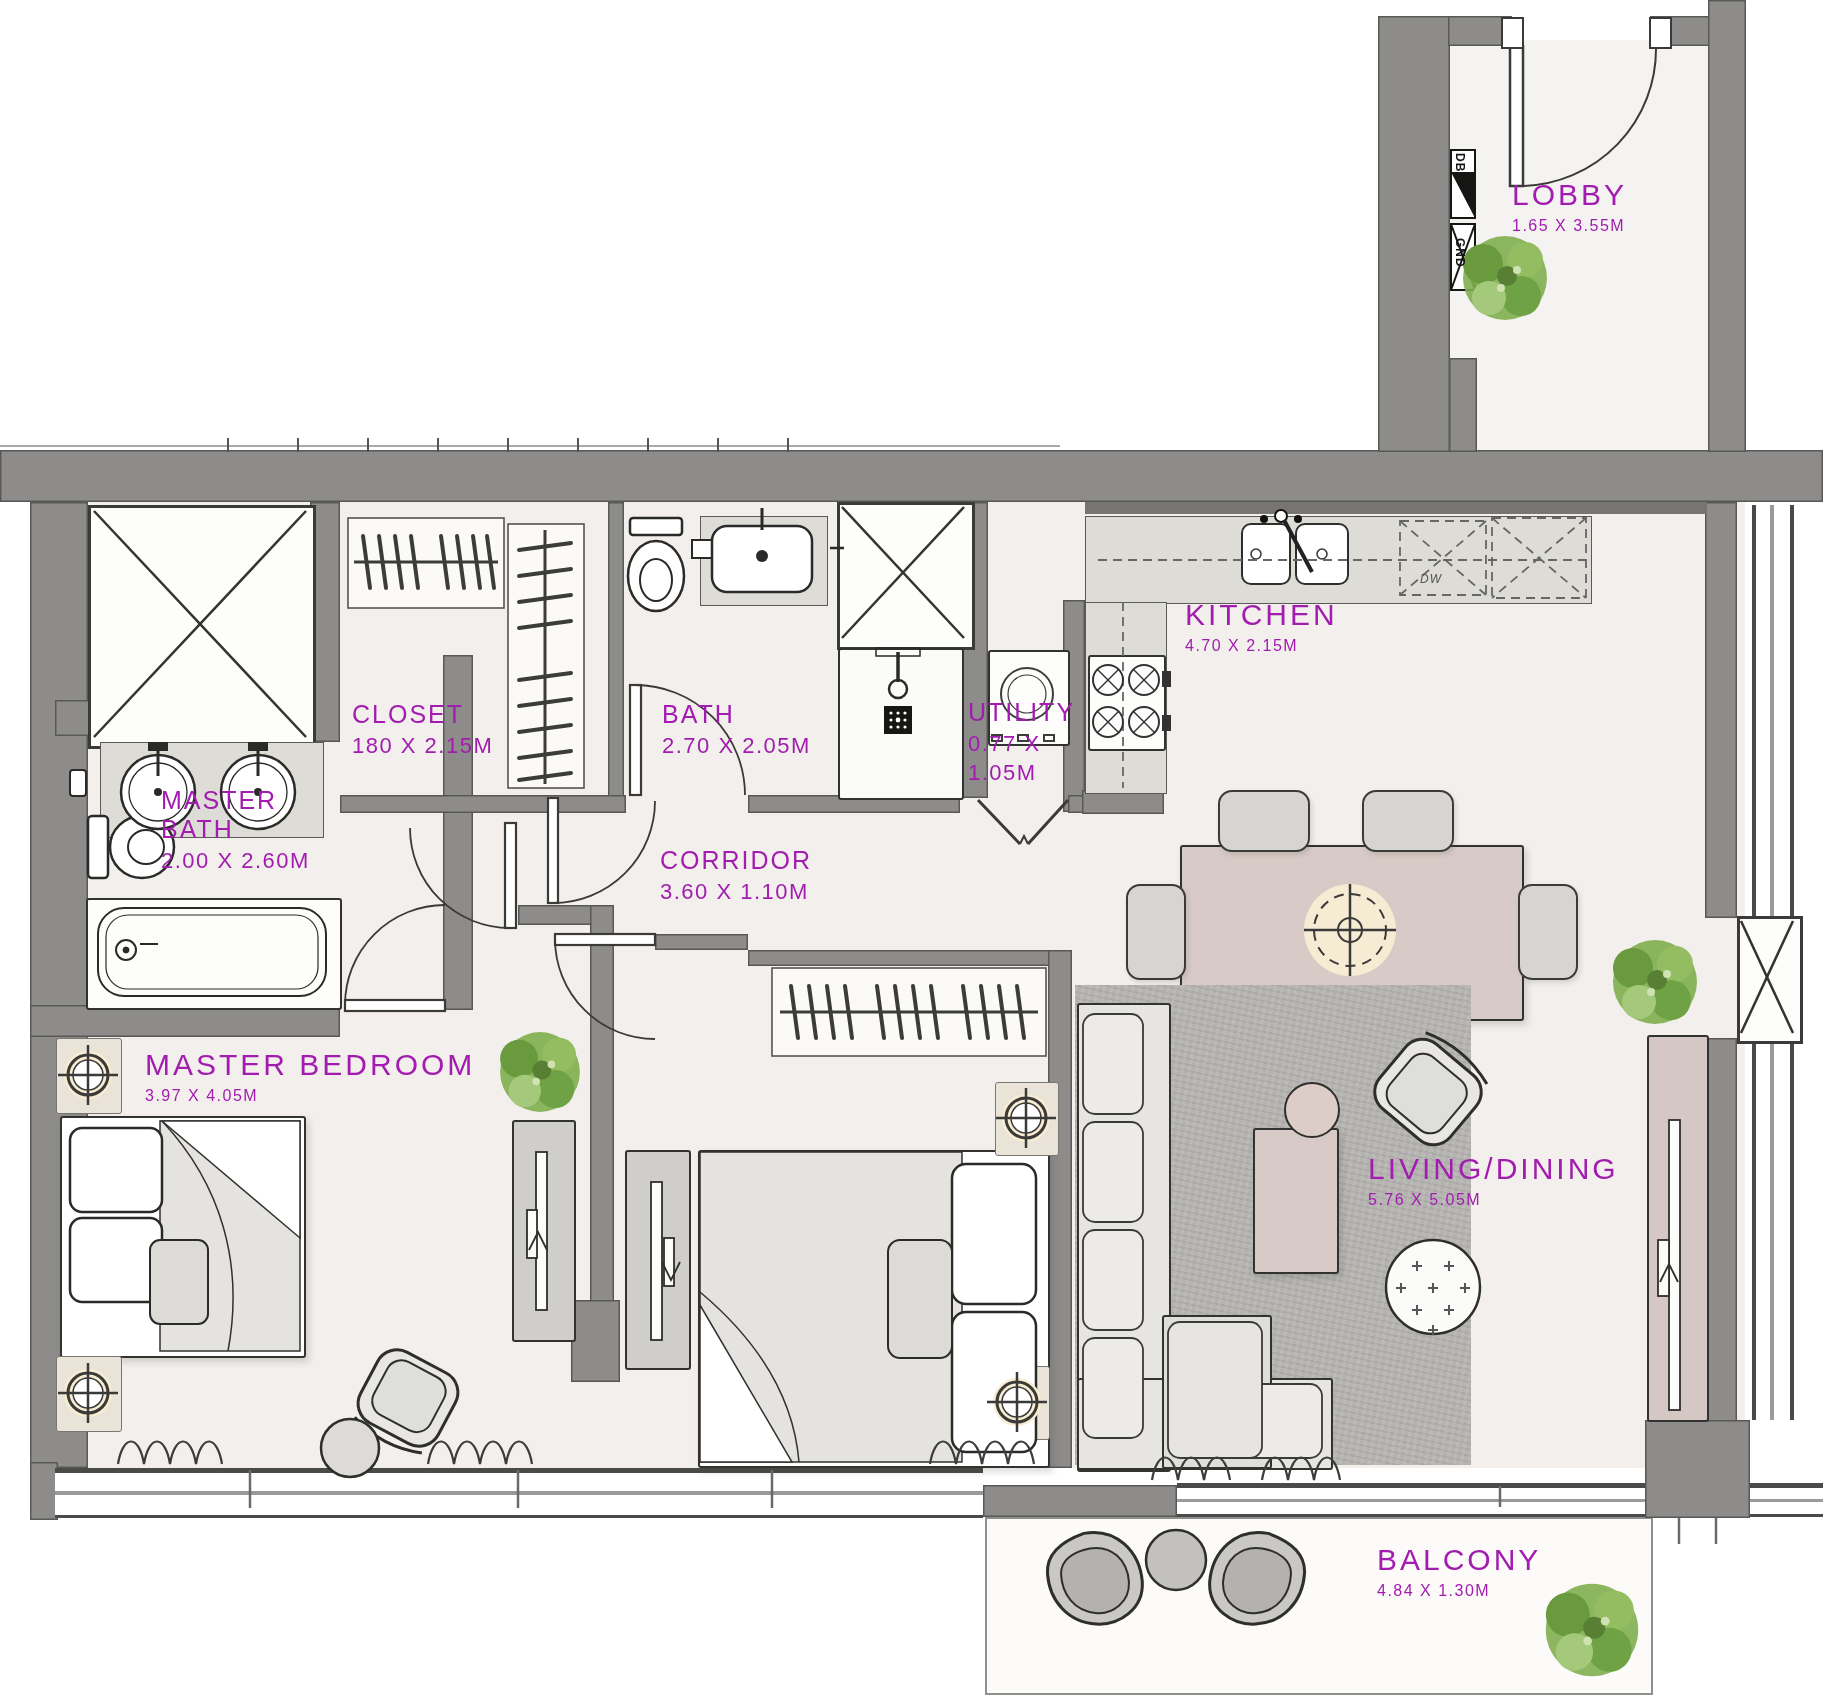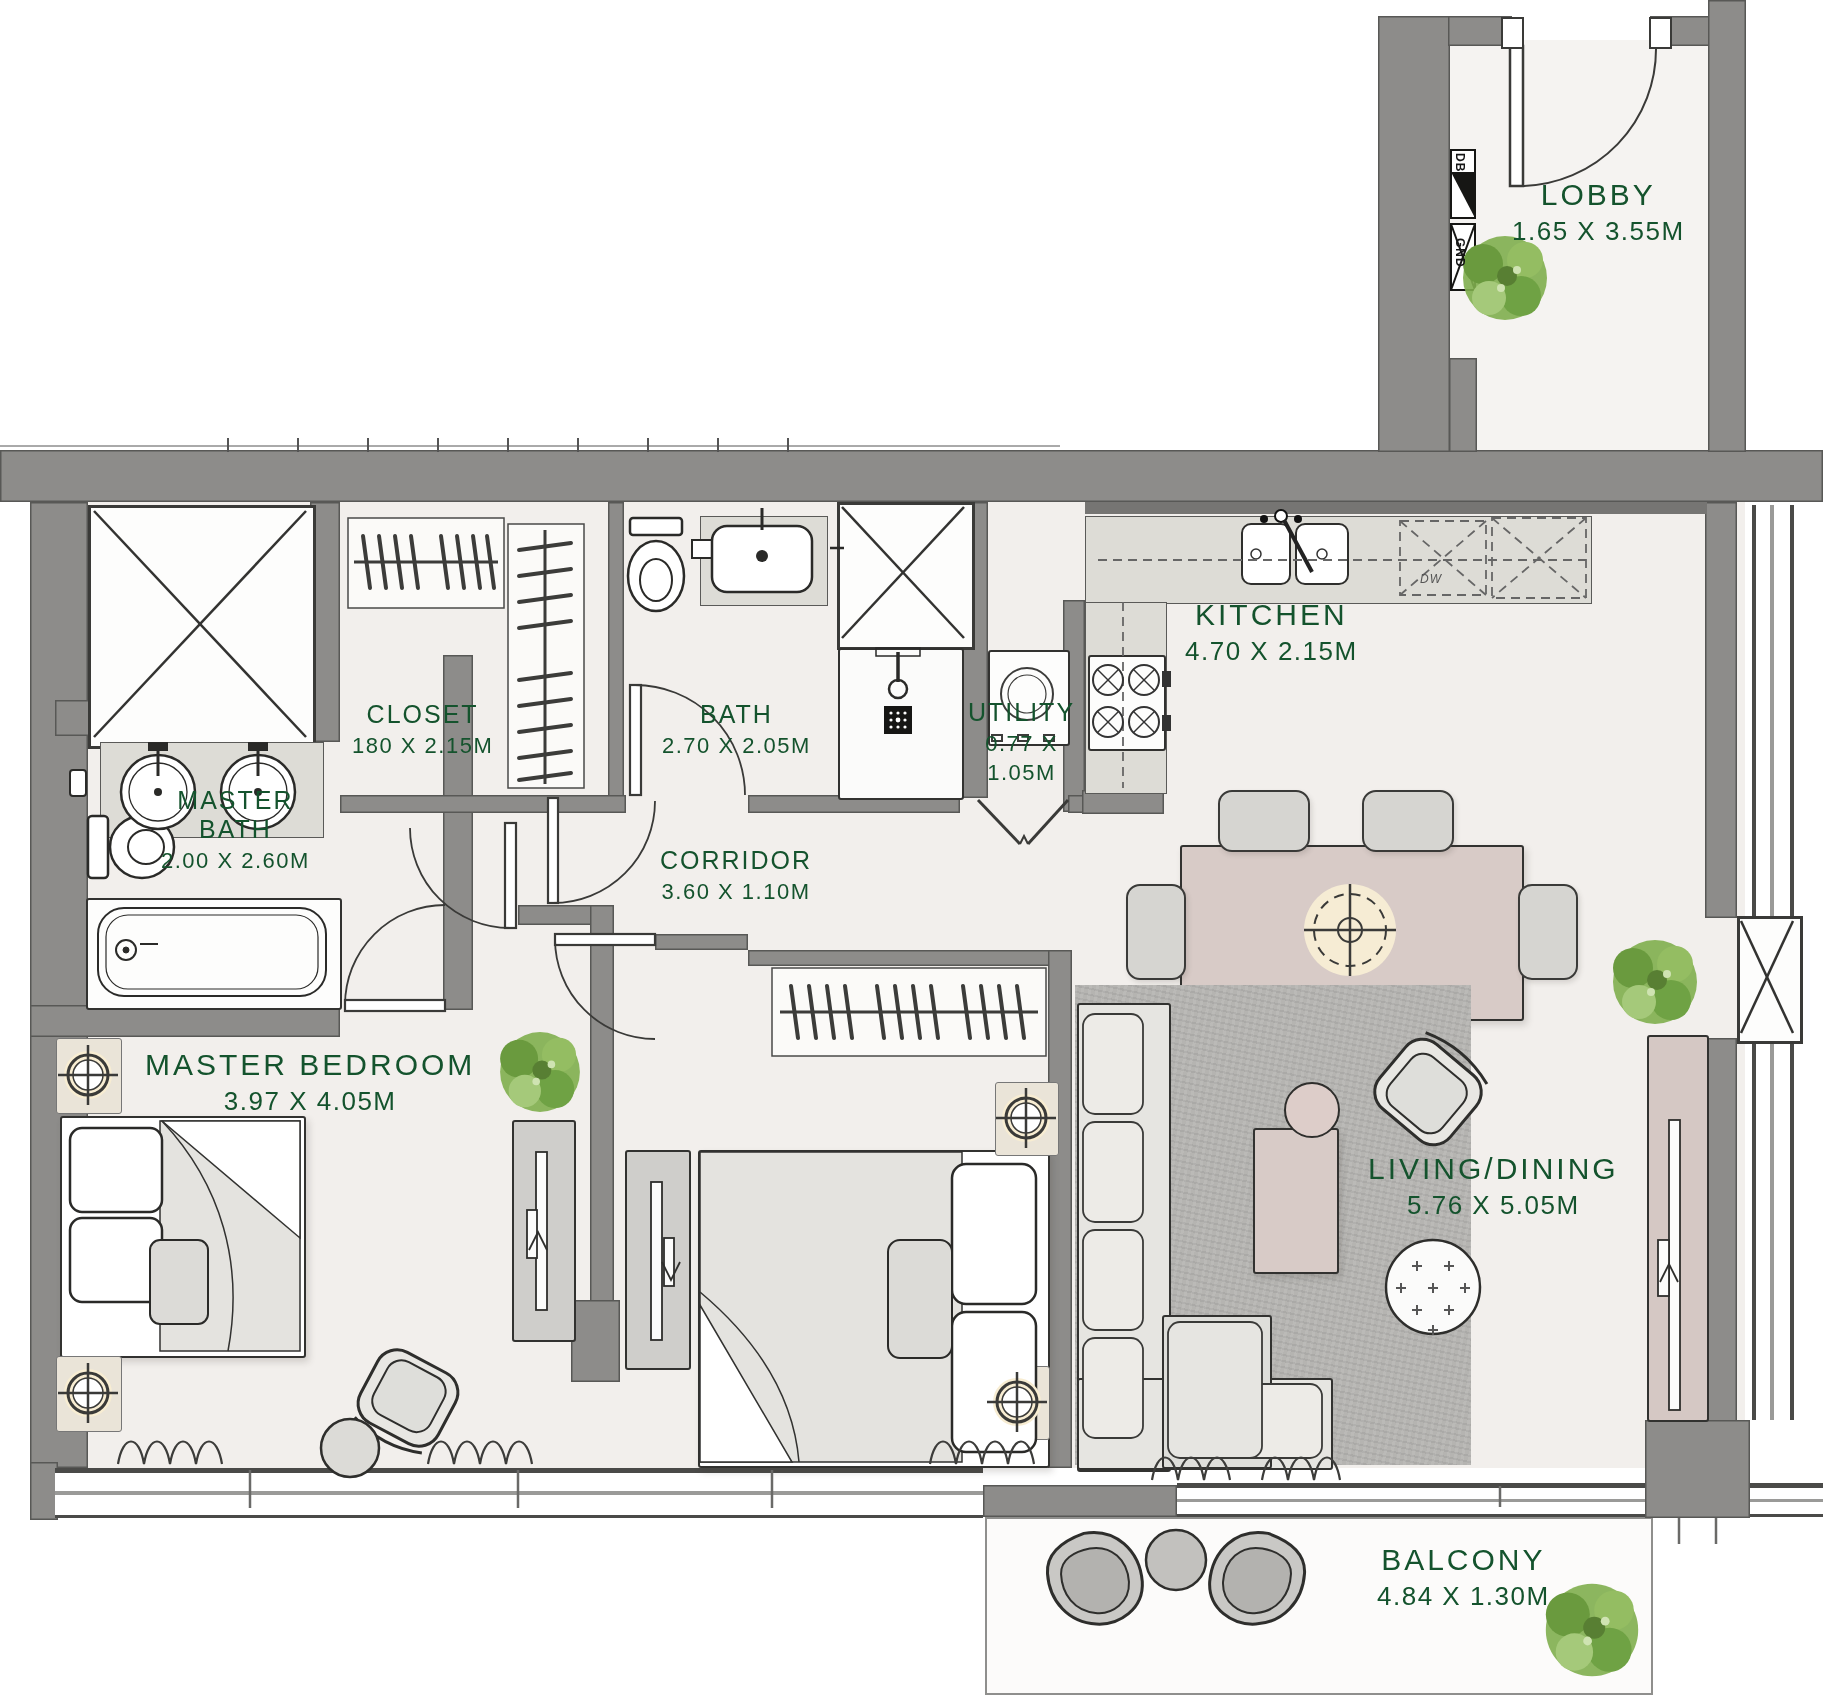--- a/index.html
+++ b/index.html
@@ -14,24 +14,24 @@
   .chair{position:absolute;background:#d6d5d1;border:2px solid #3a3a38;border-radius:14px;
          box-shadow:2px 3px 5px rgba(60,55,50,.15);}
   .counter{position:absolute;background:#dddcd6;border:1.5px solid #5a5a58;}
   .winH{position:absolute;background:linear-gradient(#fff 0 42%, #9a9a98 42% 52%, #fff 52%);
         border-top:5px solid #4a4a48;border-bottom:3px solid #4a4a48;}
   .winV{position:absolute;background:linear-gradient(90deg,#fff 0 42%, #9a9a98 42% 52%, #fff 52%);
         border-left:4px solid #4a4a48;border-right:4px solid #4a4a48;}
   .rug{position:absolute;background-color:#b5b4b1;
        background-image:repeating-linear-gradient(100deg, rgba(255,255,255,.08) 0 3px, transparent 3px 7px),
                         repeating-linear-gradient(12deg, rgba(0,0,0,.06) 0 2px, transparent 2px 6px);}
-  .lbl{position:absolute;color:#14532d;line-height:1.15;white-space:nowrap;z-index:40;text-align:center;}
+  .lbl{position:absolute;color:#a21caf;line-height:1.15;white-space:nowrap;z-index:40;}
   .rname{font-size:30px;letter-spacing:3px;}
   .rname.sm{font-size:25px;letter-spacing:2px;}
-  .rdims{font-size:26px;letter-spacing:1.5px;margin-top:4px;}
+  .rdims{font-size:16px;letter-spacing:1.5px;margin-top:4px;}
   .rdims.sm{font-size:22px;}
   .tag{position:absolute;color:#161616;font-size:12px;font-weight:bold;letter-spacing:1px;z-index:41;}
   .vert{writing-mode:vertical-rl;}
   svg.overlay{position:absolute;left:0;top:0;z-index:30;pointer-events:none;}
   .balcony-slab{position:absolute;background:#fcfbfa;border:2px solid #8f8f8d;}
 </style>
 </head>
 <body>
 
 <div id="plan">

